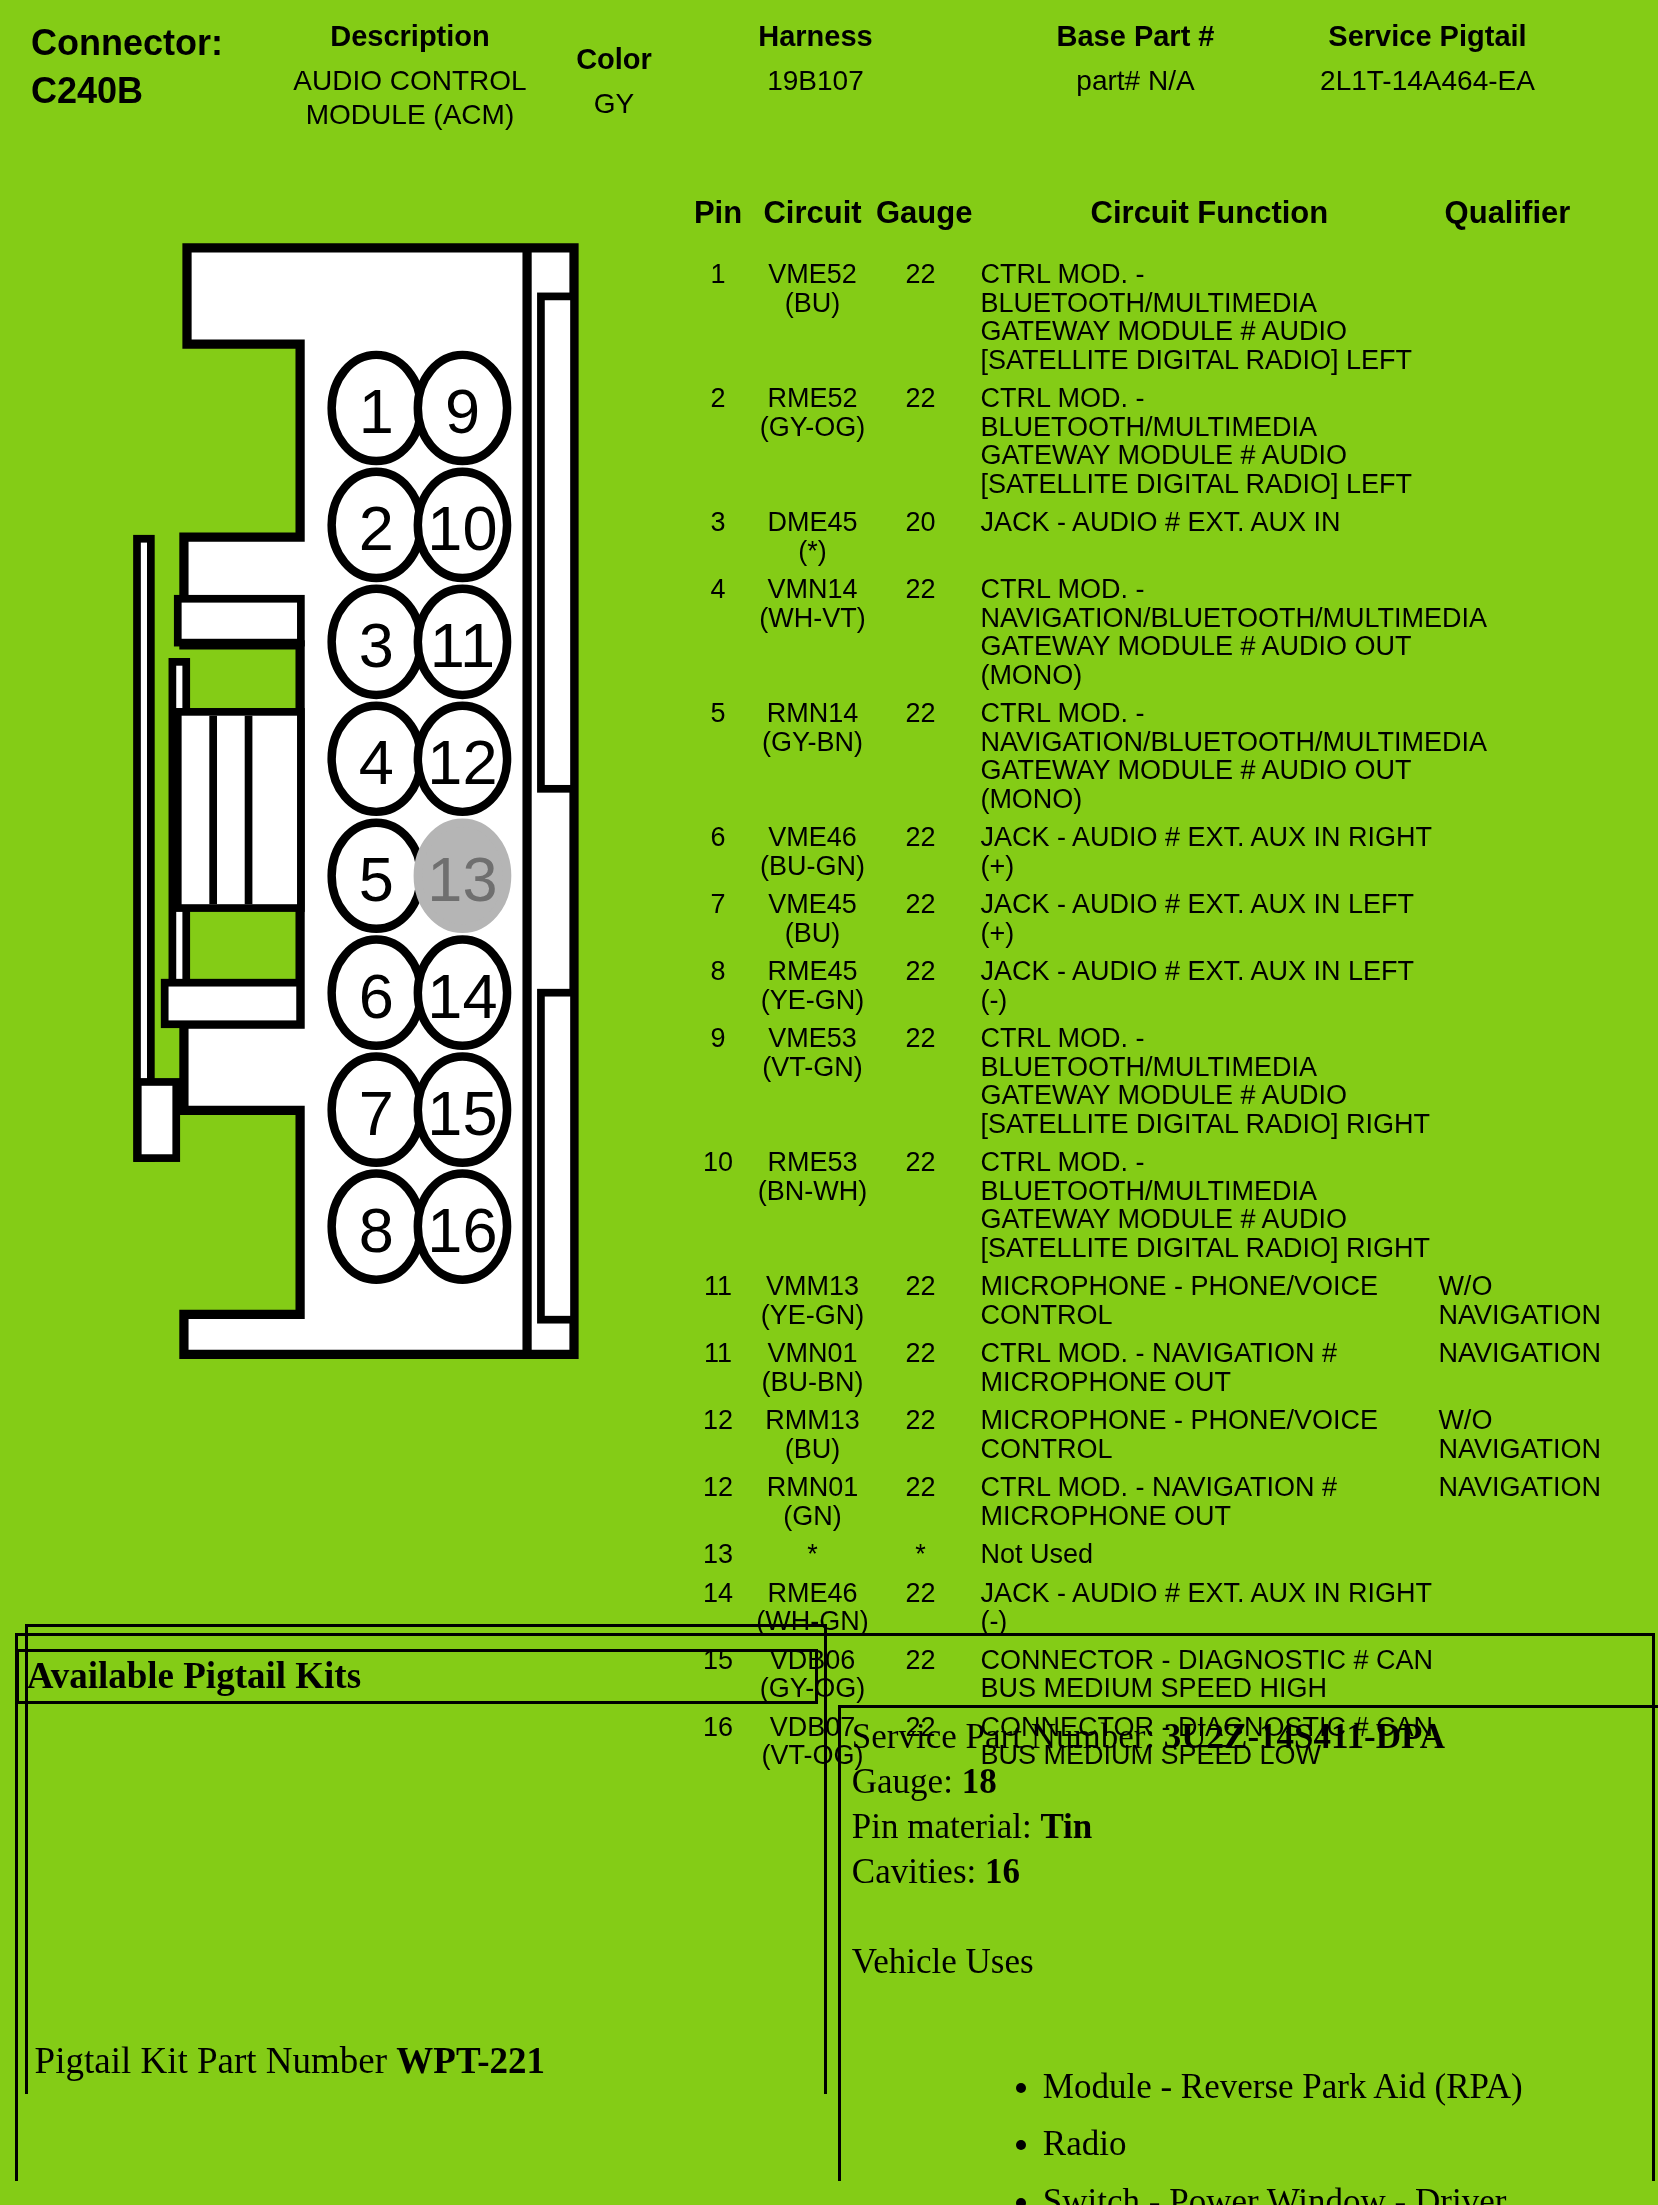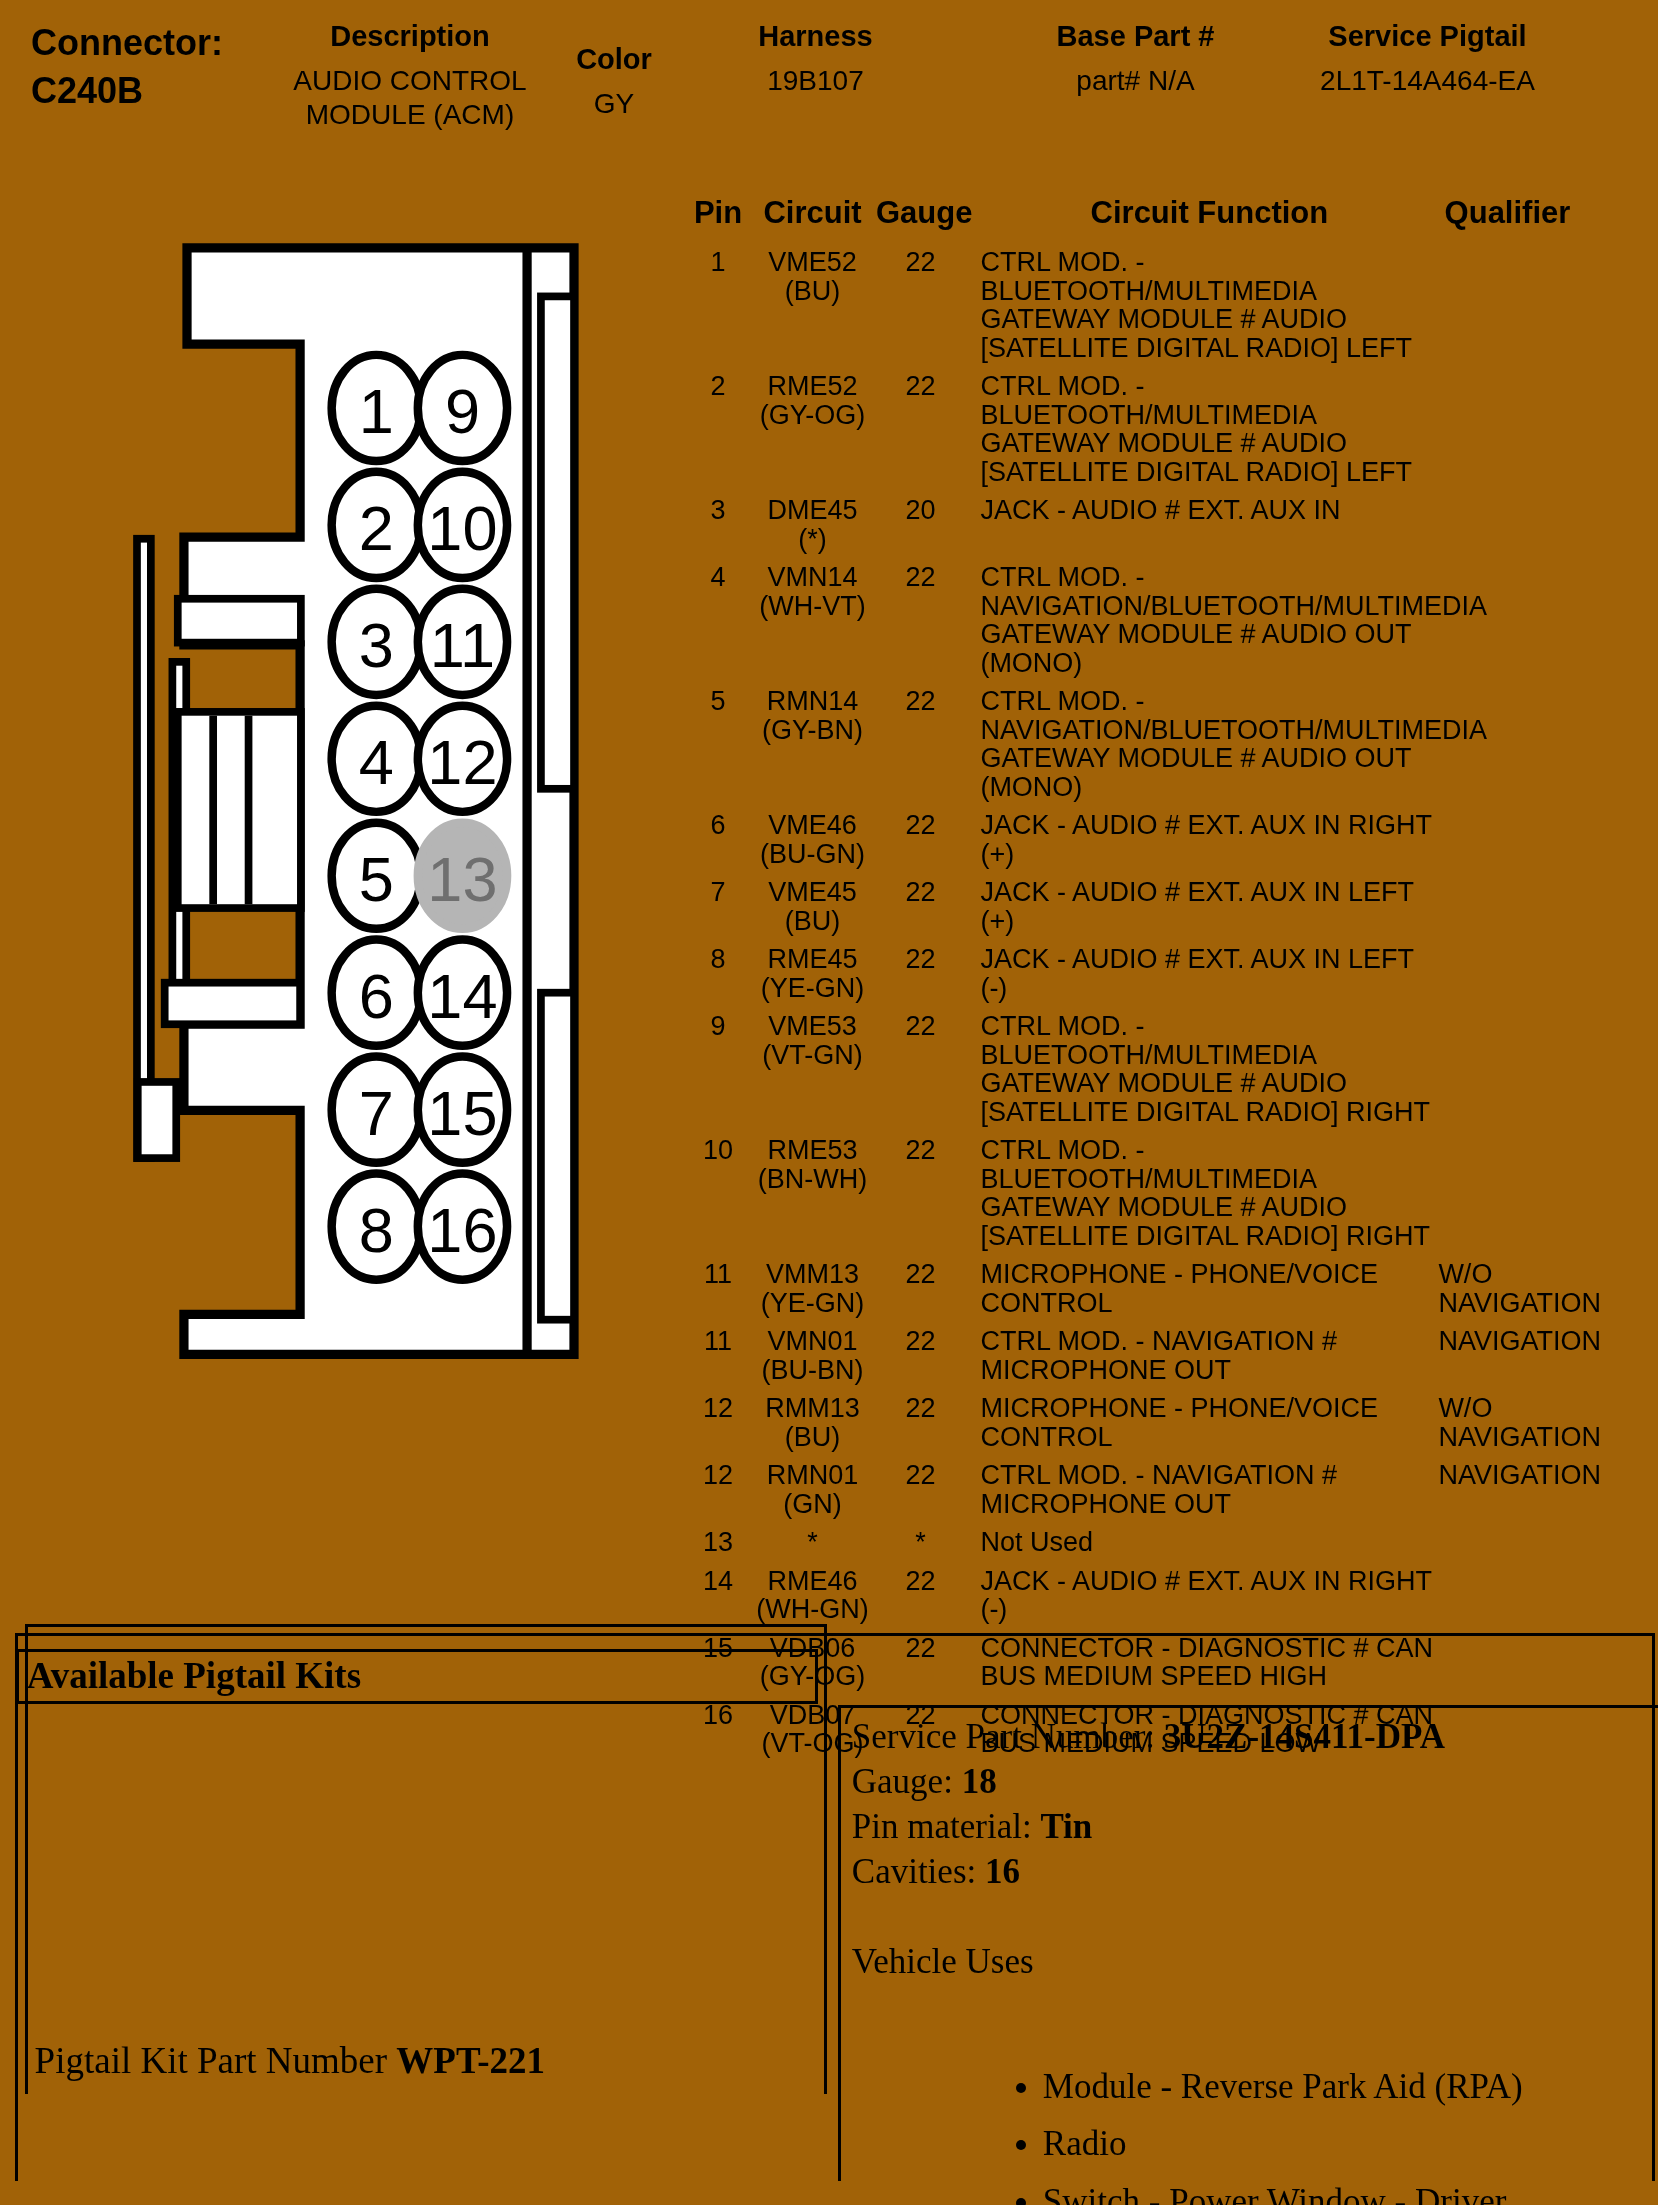--- a/index.html
+++ b/index.html
@@ -1,36 +1,36 @@
 <!DOCTYPE html>
 <html style="font-size:12.3px"><head>
 <meta charset="utf-8">
 <style>
   html,body{margin:0;padding:0;background:#ffffff;}
-  #page{position:relative;width:1659px;height:2205px;background:#a16207;color:#000;overflow:hidden;
+  #page{position:relative;width:1659px;height:2205px;background:#84cc16;color:#000;overflow:hidden;
         font-family:"Liberation Sans",sans-serif;}
 
   
   #connector-title{position:absolute;left:31px;top:18.5px;font-weight:bold;font-size:36px;line-height:48px;}
   .hdr-col{position:absolute;text-align:center;}
   .hdr-label{font-weight:bold;font-size:29px;line-height:32px;}
   .hdr-value{font-size:28px;line-height:34px;margin-top:12.3px;}
   #col-desc{left:277px;top:20px;width:266px;}
   #col-color{left:560px;top:43px;width:108px;}
   #col-harness{left:731px;top:20px;width:169px;text-align:center;}
   #col-basepart{left:1024px;top:20px;width:223px;}
   #col-pigtail{left:1285px;top:20px;width:285px;}
 
   
   #diagram{position:absolute;left:99px;top:231px;}
   #diagram text{font-family:"Liberation Sans",sans-serif;}
 
   
   #pin-table{position:absolute;left:687px;top:196px;width:971px;font-size:27px;line-height:28.5px;}
-  .t-head{display:flex;font-weight:bold;font-size:31px;line-height:34px;margin-bottom:18px;}
+  .t-head{display:flex;font-weight:bold;font-size:31px;line-height:34px;margin-bottom:30px;}
   .t-row{display:flex;margin-bottom:10px;}
   .c-pin{width:62px;text-align:center;flex:none;}
   .c-circuit{width:127px;text-align:center;white-space:pre-line;flex:none;}
   .c-gauge{width:89px;text-align:center;flex:none;}
   .c-sp{width:15.4px;flex:none;}
   .c-func{width:458px;white-space:pre-line;flex:none;}
   .c-qual{width:221px;white-space:pre-line;flex:none;}
   .t-head .c-func{text-align:center;}
   .t-head .c-qual{text-align:left;padding-left:6.2px;}
 

